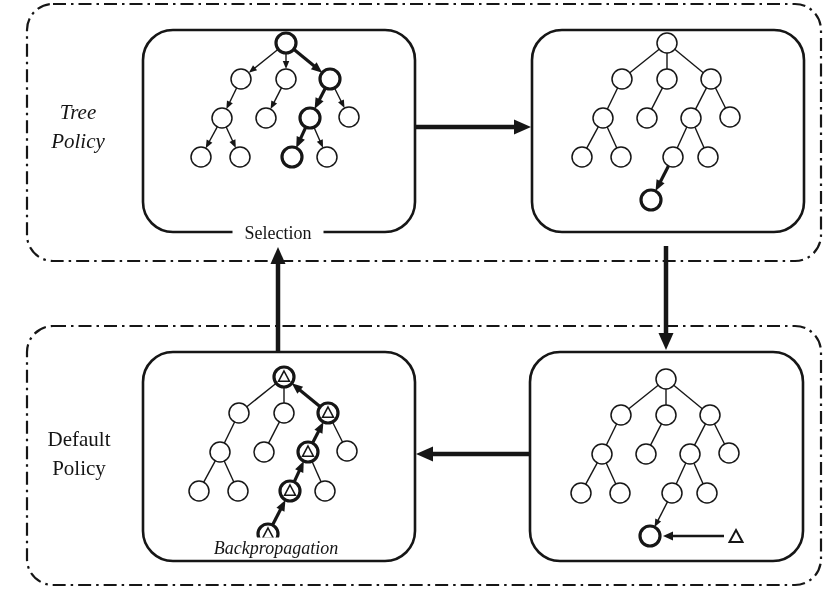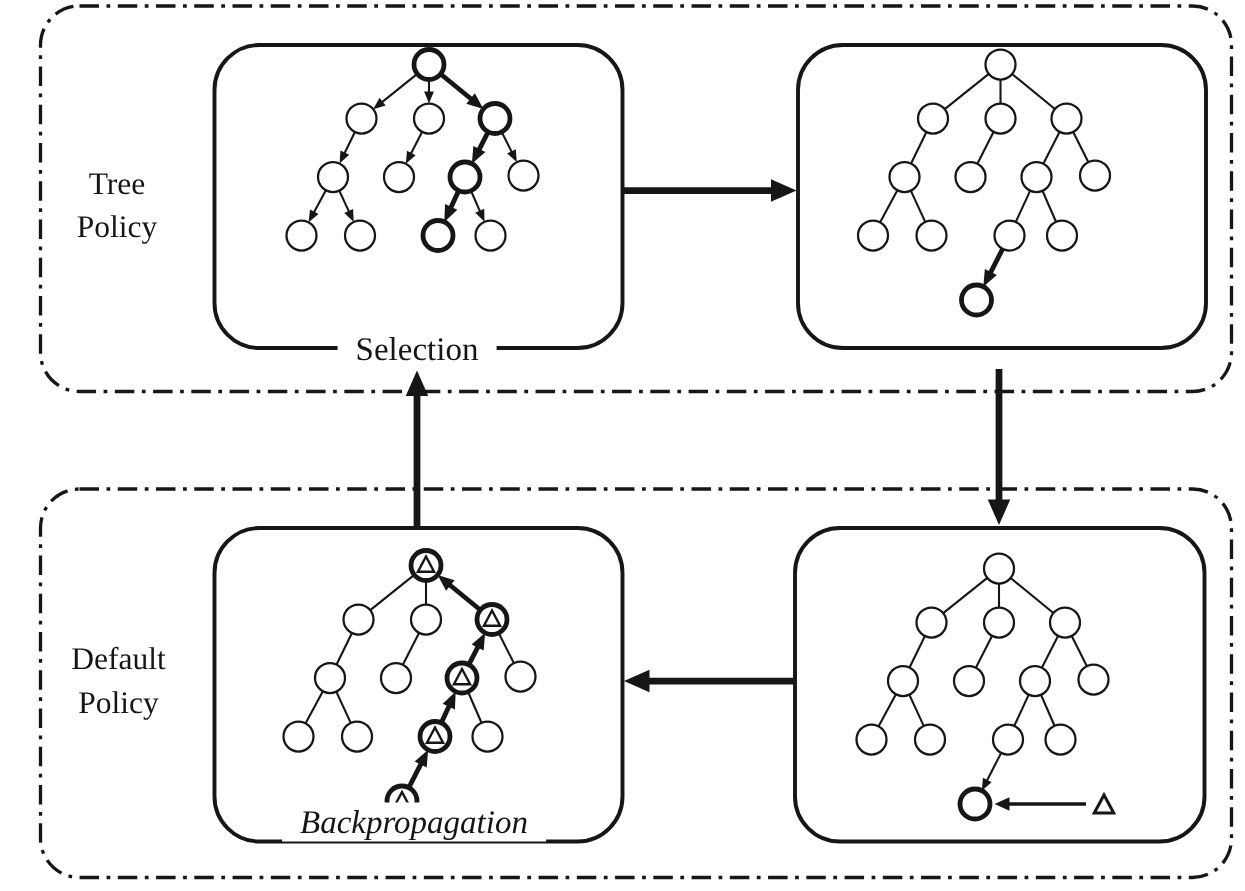--- a/index.html
+++ b/index.html
@@ -14,21 +14,21 @@
   .region-label{
     position:absolute;
     transform:translate(-50%,-50%);
     display:flex;flex-direction:column;align-items:center;
     font-size:21px;line-height:29px;color:#151515;
     white-space:nowrap;
   }
   .phase-label{
     position:absolute;
     transform:translate(-50%,-50%);
-    font-size:22px;color:#151515;
+    font-size:18px;color:#151515;
     background:#ffffff;
     padding:0 12px;
     white-space:nowrap;
   }
 </style>
 </head>
 <body>
 
 <div class="diagram">
   <svg id="scene" width="830" height="594" viewBox="0 0 830 594">
@@ -164,21 +164,21 @@
       <line x1="416" y1="127" x2="515" y2="127" stroke="#161616" stroke-width="4.5"></line>
       <polygon points="531,127 514,134.5 514,119.5" fill="#161616"></polygon>
       <line x1="666" y1="246" x2="666" y2="334" stroke="#161616" stroke-width="4.5"></line>
       <polygon points="666,350 658.5,333 673.5,333" fill="#161616"></polygon>
       <line x1="529" y1="454" x2="432" y2="454" stroke="#161616" stroke-width="4.5"></line>
       <polygon points="416,454 433,446.5 433,461.5" fill="#161616"></polygon>
       <line x1="278" y1="351" x2="278" y2="263" stroke="#161616" stroke-width="4.5"></line>
       <polygon points="278,247 285.5,264 270.5,264" fill="#161616"></polygon>
     </svg>
 
-  <div class="region-label" style="left: 78px; top: 137px;">
+  <div class="region-label" style="left: 78px; top: 127px; font-style: italic;">
     <span>Tree</span>
     <span>Policy</span>
   </div>
 
   <div class="region-label" style="left: 79px; top: 454px;">
     <span>Default</span>
     <span>Policy</span>
   </div>
 
   <div class="phase-label" style="left: 278px; top: 233px;">Selection</div>

